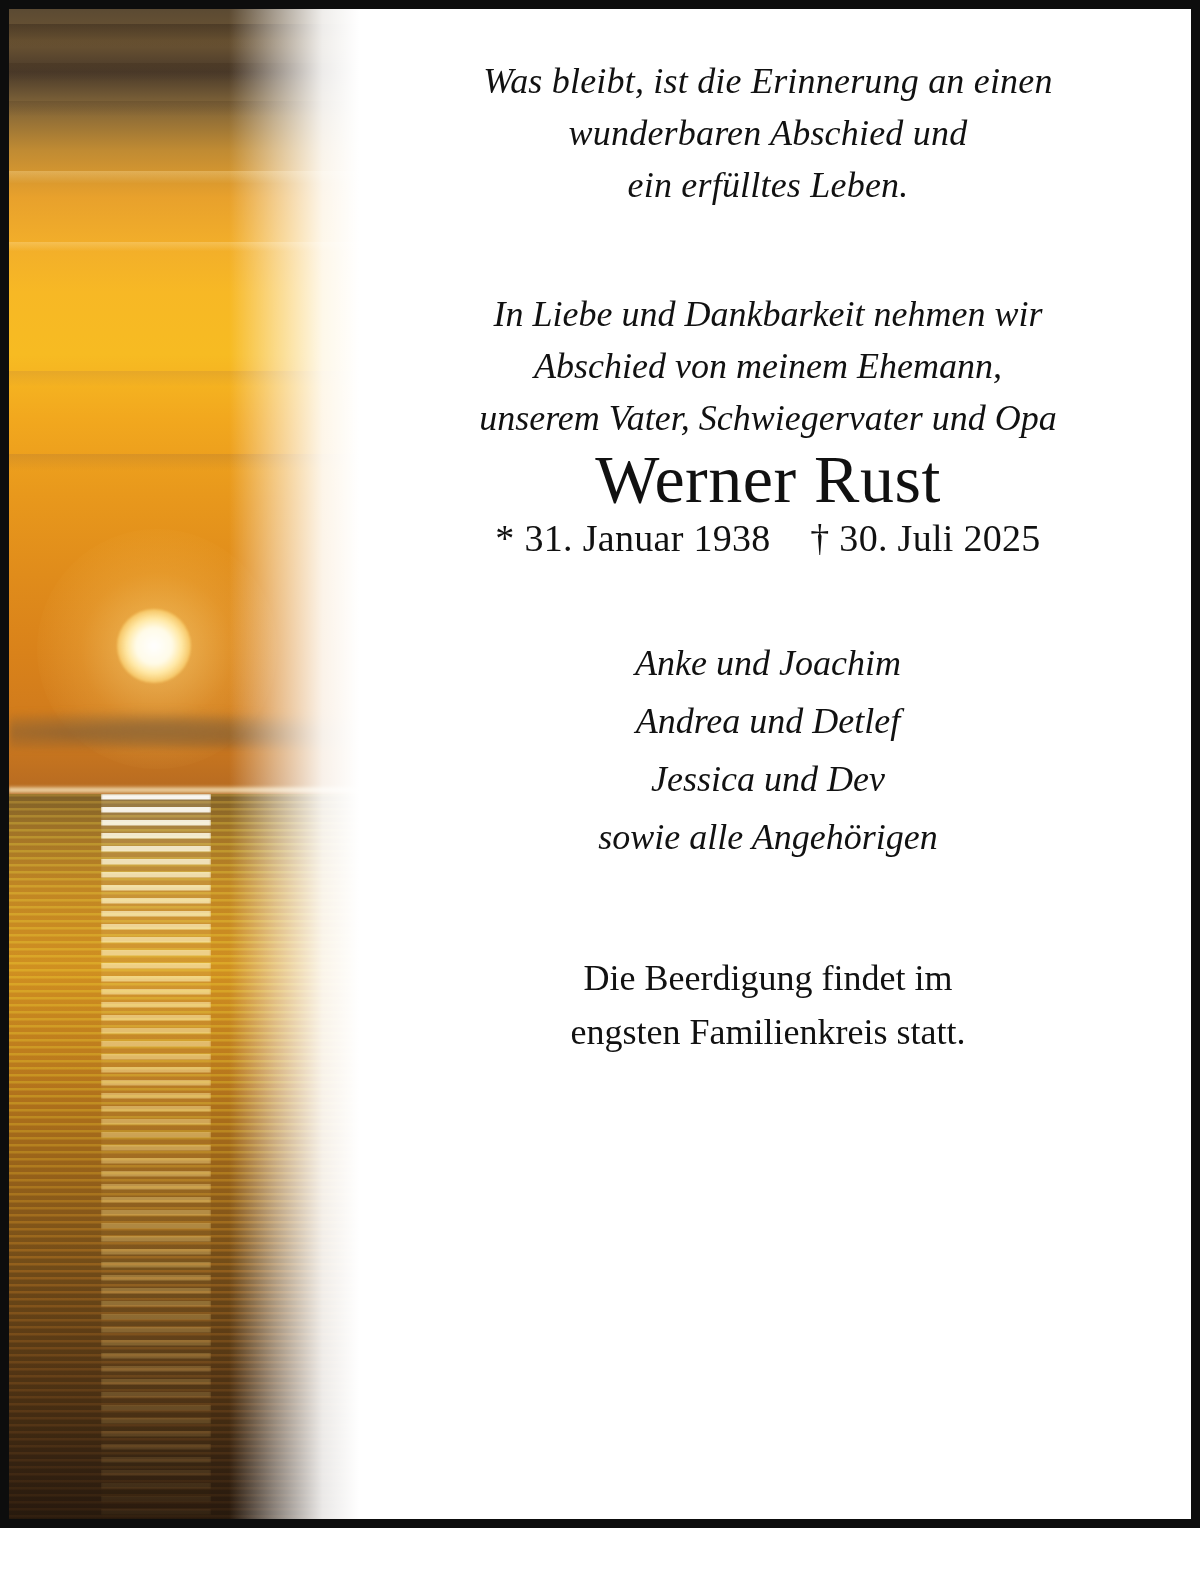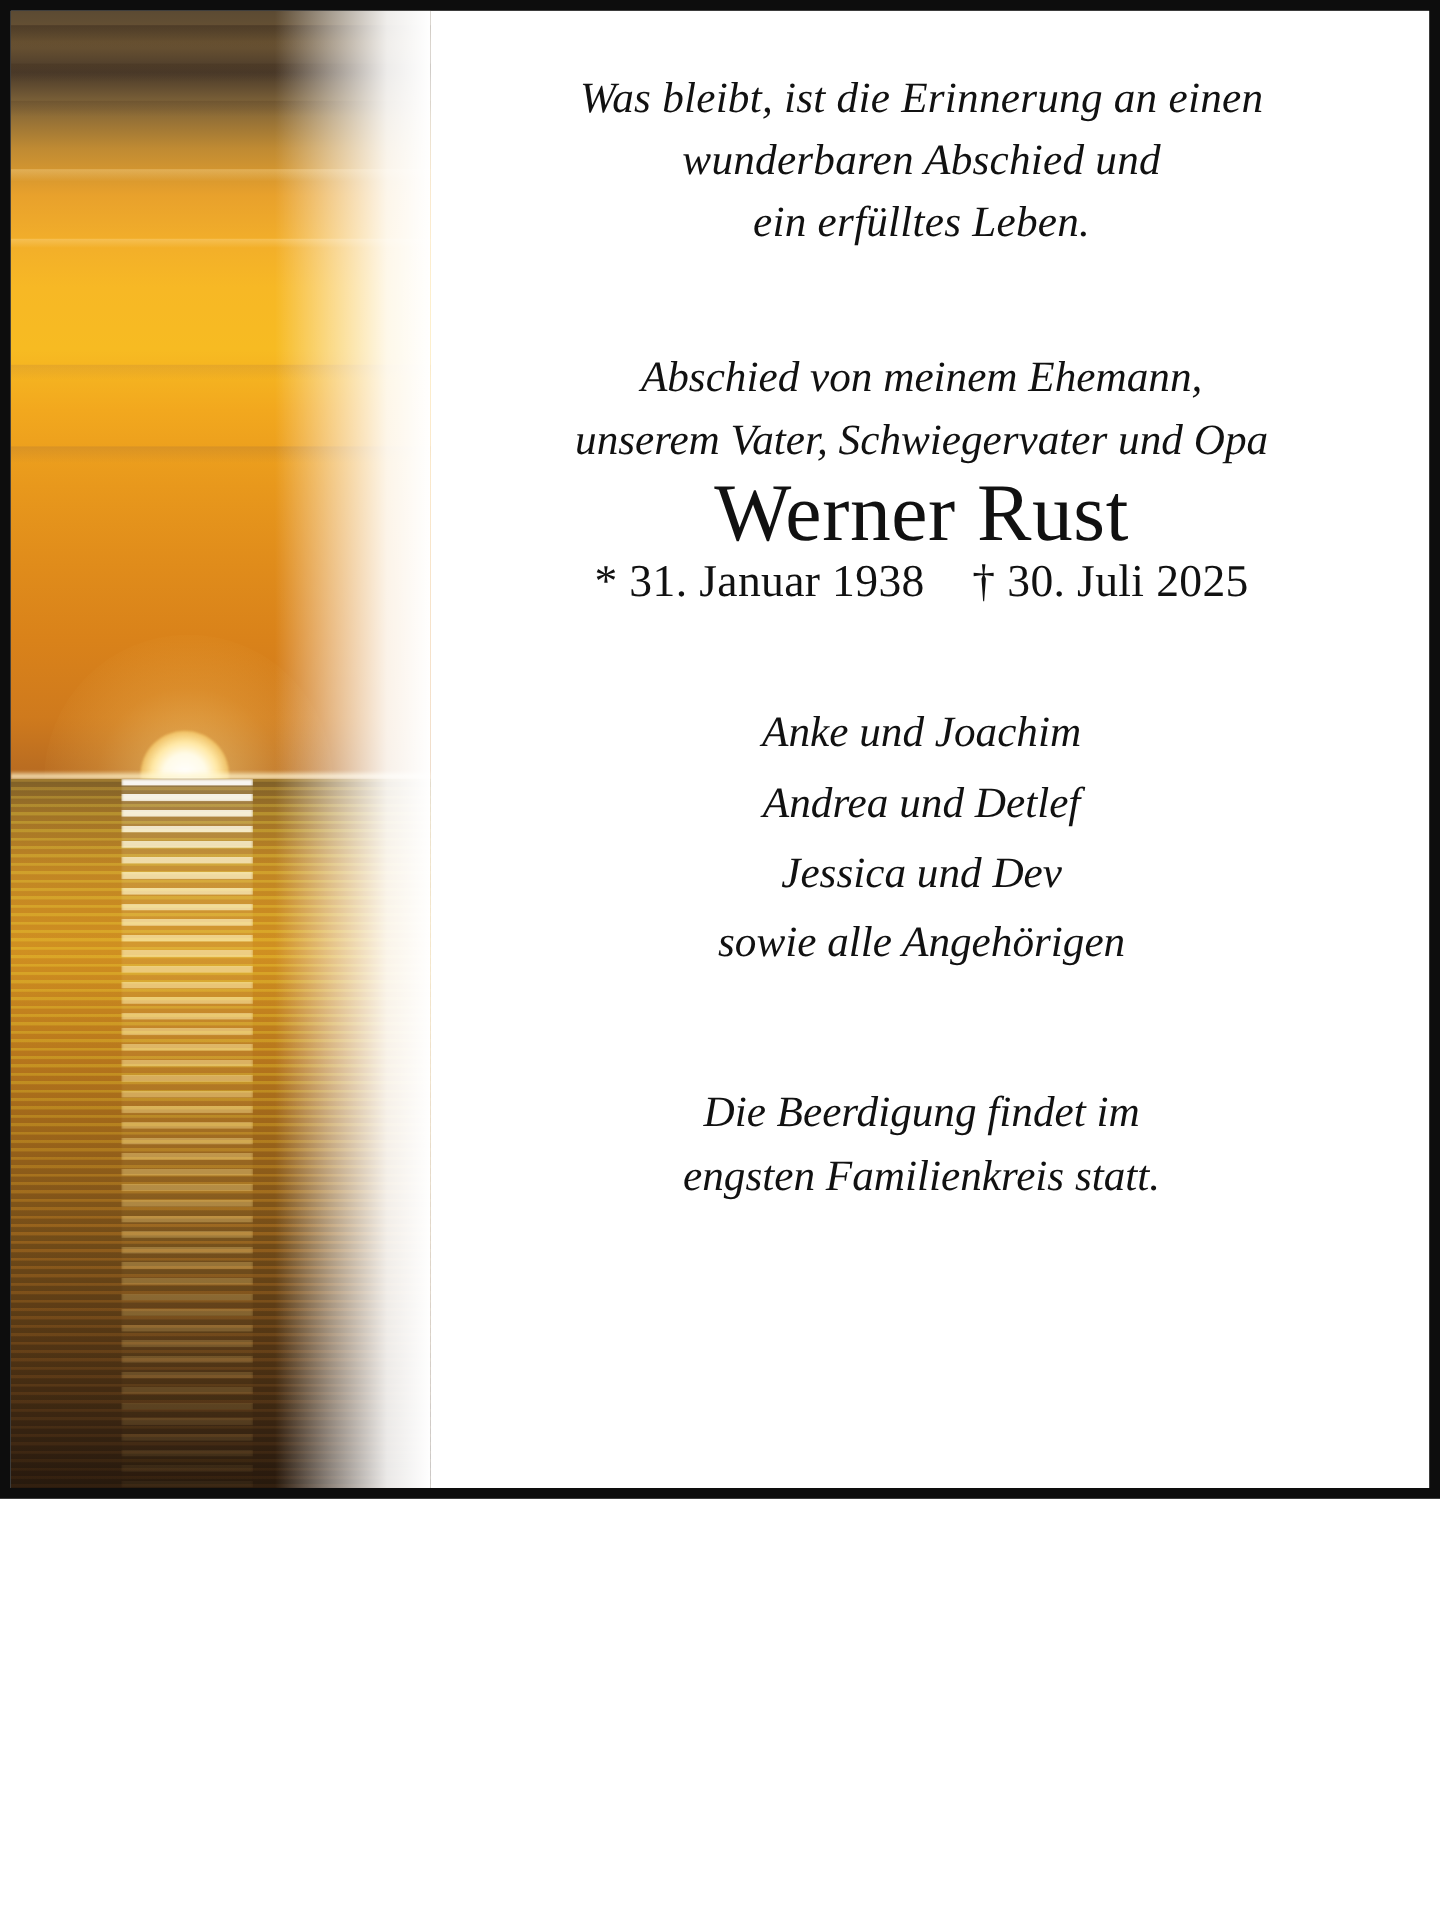--- a/index.html
+++ b/index.html
@@ -9,21 +9,21 @@
   }
   body {
     width: 1200px;
     height: 1591px;
     font-family: "Liberation Serif", serif;
   }
 
   .obituary {
     position: relative;
     width: 1200px;
-    height: 1249px;
+    height: 1528px;
     box-sizing: border-box;
     border: 9px solid #0d0d0d;
     background: #ffffff;
     overflow: hidden;
   }
 
   
   .image-panel {
     position: absolute;
     left: 0;
@@ -212,21 +212,20 @@
     display: inline-block;
     width: 20px;
   }
   .survivors {
     font-style: italic;
     font-size: 36px;
     line-height: 1.62;
     margin-top: 74px;
   }
   .closing {
-    font-style: italic;
     font-size: 36px;
     line-height: 1.5;
     margin-top: 84px;
     text-align: center;
   }
   .line { display: block; }
 </style>
 </head>
 <body>
 
@@ -247,20 +246,21 @@
 
   <div class="text-panel">
 
     <div class="verse">
       <span class="line">Was bleibt, ist die Erinnerung an einen</span>
       <span class="line">wunderbaren Abschied und</span>
       <span class="line">ein erfülltes Leben.</span>
     </div>
 
     <div class="intro">
+      <span class="line">In Liebe und Dankbarkeit nehmen wir</span>
       <span class="line">Abschied von meinem Ehemann,</span>
       <span class="line">unserem Vater, Schwiegervater und Opa</span>
     </div>
 
     <div class="name">Werner Rust</div>
 
     <div class="dates">
       <span>* 31. Januar 1938</span>
       <span class="sep"></span>
       <span>† 30. Juli 2025</span>

